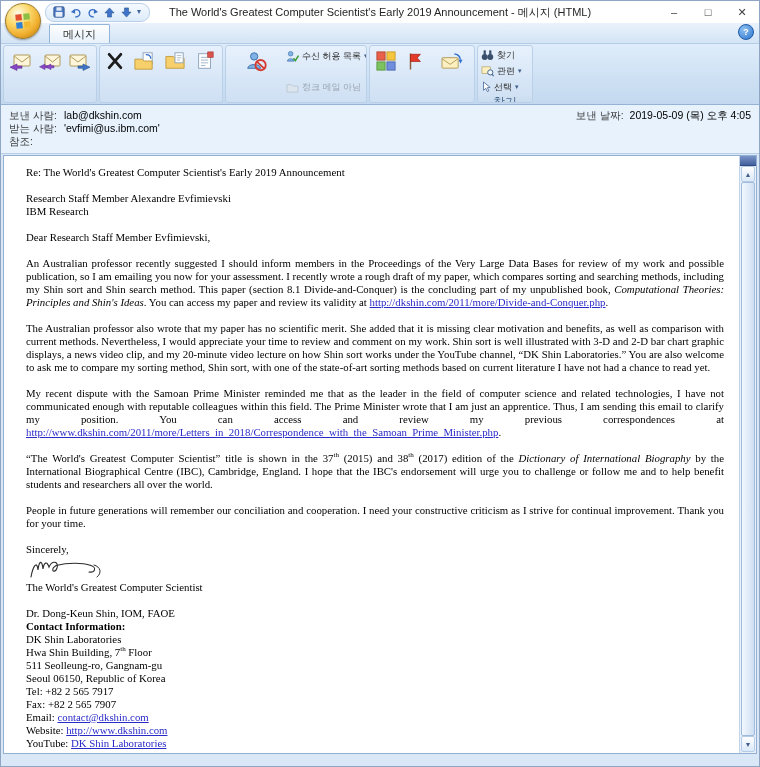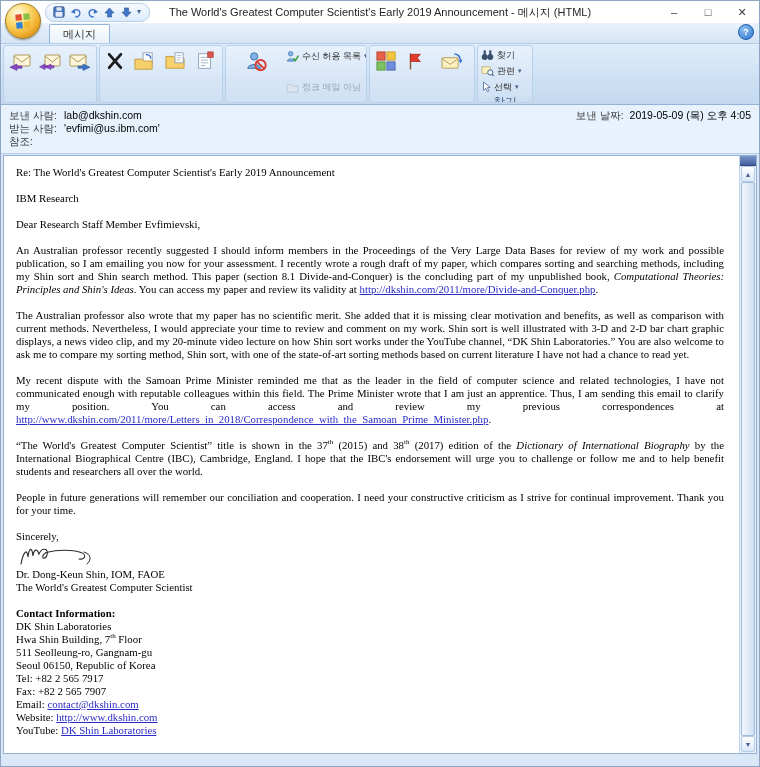--- a/index.html
+++ b/index.html
@@ -41,21 +41,21 @@
   
   .hdr{background:#e7f2fd;border-bottom:1px solid #b9cfe6;padding:4px 20px 5px 8px;font-size:10.5px;color:#000;position:relative;flex:0 0 auto;}
   .hdr-row{display:flex;line-height:13px;}
   .hdr-label{width:55px;color:#3c3c3c;flex:0 0 auto;}
   .hdr-value{color:#000;}
   .hdr-sent{position:absolute;right:8px;top:4px;line-height:13px;}
   .hdr-sent .hdr-label{width:auto;margin-right:6px;}
 
   
   .bodywrap{flex:1;margin:1px 2px 12px 2px;position:relative;background:#fff;border:1px solid #93afd1;overflow:hidden;}
-  .content{position:absolute;left:0;top:0;right:16px;bottom:0;padding:10px 16px 0 12px;overflow:hidden;
+  .content{position:absolute;left:0;top:0;right:16px;bottom:0;padding:10px 16px 0 22px;overflow:hidden;
            font-family:"Liberation Serif","DejaVu Serif",serif;font-size:10.8px;line-height:13px;color:#000;}
   .pline{min-height:13px;}
   .pline.just{text-align:justify;}
   .pline.gap{margin-bottom:13px;}
   .content a{color:#2a2ac8;text-decoration:underline;cursor:pointer;}
   .content sup{font-size:7px;line-height:0;}
   .signature{height:24px;margin:1px 0 0 2px;}
 
   
   .vscroll{position:absolute;top:0;right:0;bottom:0;width:16px;background:#e9f0f9;border-left:1px solid #c2d4ea;}
@@ -347,38 +347,39 @@
     <div class="hdr-sent hdr-row">
       <span class="hdr-label">보낸 날짜:</span>
       <span class="hdr-value">2019-05-09 (목) 오후 4:05</span>
     </div>
   </div>
 
   <div class="bodywrap">
     <div class="content">
       <div>
           <div class="pline gap"><span>Re: The World's Greatest Computer Scientist's Early 2019 Announcement</span></div>
+          <div class="pline"><span>Research Staff Member Alexandre Evfimievski</span></div>
           <div class="pline gap"><span>IBM Research</span></div>
           <div class="pline gap"><span>Dear Research Staff Member Evfimievski,</span></div>
           <div class="pline just gap"><span>An Australian professor recently suggested I should inform members in the Proceedings of the Very Large Data Bases for review of my work and possible publication, so I am emailing you now for your assessment. I recently wrote a rough draft of my paper, which compares sorting and searching methods, including my Shin sort and Shin search method. This paper (section 8.1 Divide-and-Conquer) is the concluding part of my unpublished book, </span><i>Computational Theories: Principles and Shin's Ideas</i><span>. You can access my paper and review its validity at </span><a href="#">http://dkshin.com/2011/more/Divide-and-Conquer.php</a><span>.</span></div>
           <div class="pline just gap"><span>The Australian professor also wrote that my paper has no scientific merit. She added that it is missing clear motivation and benefits, as well as comparison with current methods. Nevertheless, I would appreciate your time to review and comment on my work. Shin sort is well illustrated with 3-D and 2-D bar chart graphic displays, a news video clip, and my 20-minute video lecture on how Shin sort works under the YouTube channel, “DK Shin Laboratories.” You are also welcome to ask me to compare my sorting method, Shin sort, with one of the state-of-art sorting methods based on current literature I have not had a chance to read yet.</span></div>
           <div class="pline just gap"><span>My recent dispute with the Samoan Prime Minister reminded me that as the leader in the field of computer science and related technologies, I have not communicated enough with reputable colleagues within this field. The Prime Minister wrote that I am just an apprentice. Thus, I am sending this email to clarify my position. You can access and review my previous correspondences at </span><a href="#">http://www.dkshin.com/2011/more/Letters_in_2018/Correspondence_with_the_Samoan_Prime_Minister.php</a><span>.</span></div>
           <div class="pline just gap"><span>“The World's Greatest Computer Scientist” title is shown in the 37</span><sup>th</sup><span> (2015) and 38</span><sup>th</sup><span> (2017) edition of the </span><i>Dictionary of International Biography</i><span> by the International Biographical Centre (IBC), Cambridge, England. I hope that the IBC's endorsement will urge you to challenge or follow me and to help benefit students and researchers all over the world.</span></div>
           <div class="pline just gap"><span>People in future generations will remember our conciliation and cooperation. I need your constructive criticism as I strive for continual improvement. Thank you for your time.</span></div>
           <div class="pline"><span>Sincerely,</span></div>
         </div>
       <div class="signature">
         <svg width="92" height="24" viewBox="0 0 92 24">
           <path d="M3 20 C5 9 9 3 10 13 C11 4 14 2 15 12 C16 5 19 4 21 10 C24 3 31 4 29 11 C27.5 15.5 23 15 25.5 10.5 L28 8.5 C40 5.5 54 5.5 63 8.5 C69 10.5 67 16 61 15" fill="none" stroke="#2b2b2b" stroke-width="1.1" stroke-linecap="round"></path>
           <path d="M66 8 C73 10 74 16 69 20" fill="none" stroke="#2b2b2b" stroke-width="1.0" stroke-linecap="round"></path>
         </svg>
       </div>
       <div>
+          <div class="pline gap"><span>The World's Greatest Computer Scientist</span></div>
           <div class="pline"><span>Dr. Dong-Keun Shin, IOM, FAOE</span></div>
-          <div class="pline gap"><span>The World's Greatest Computer Scientist</span></div>
           <div class="pline"><b>Contact Information:</b></div>
           <div class="pline"><span>DK Shin Laboratories</span></div>
           <div class="pline"><span>Hwa Shin Building, 7</span><sup>th</sup><span> Floor</span></div>
           <div class="pline"><span>511 Seolleung-ro, Gangnam-gu</span></div>
           <div class="pline"><span>Seoul 06150, Republic of Korea</span></div>
           <div class="pline"><span>Tel: +82 2 565 7917</span></div>
           <div class="pline"><span>Fax: +82 2 565 7907</span></div>
           <div class="pline"><span>Email: </span><a href="#">contact@dkshin.com</a></div>
           <div class="pline"><span>Website: </span><a href="#">http://www.dkshin.com</a></div>
           <div class="pline"><span>YouTube: </span><a href="#">DK Shin Laboratories</a></div>

